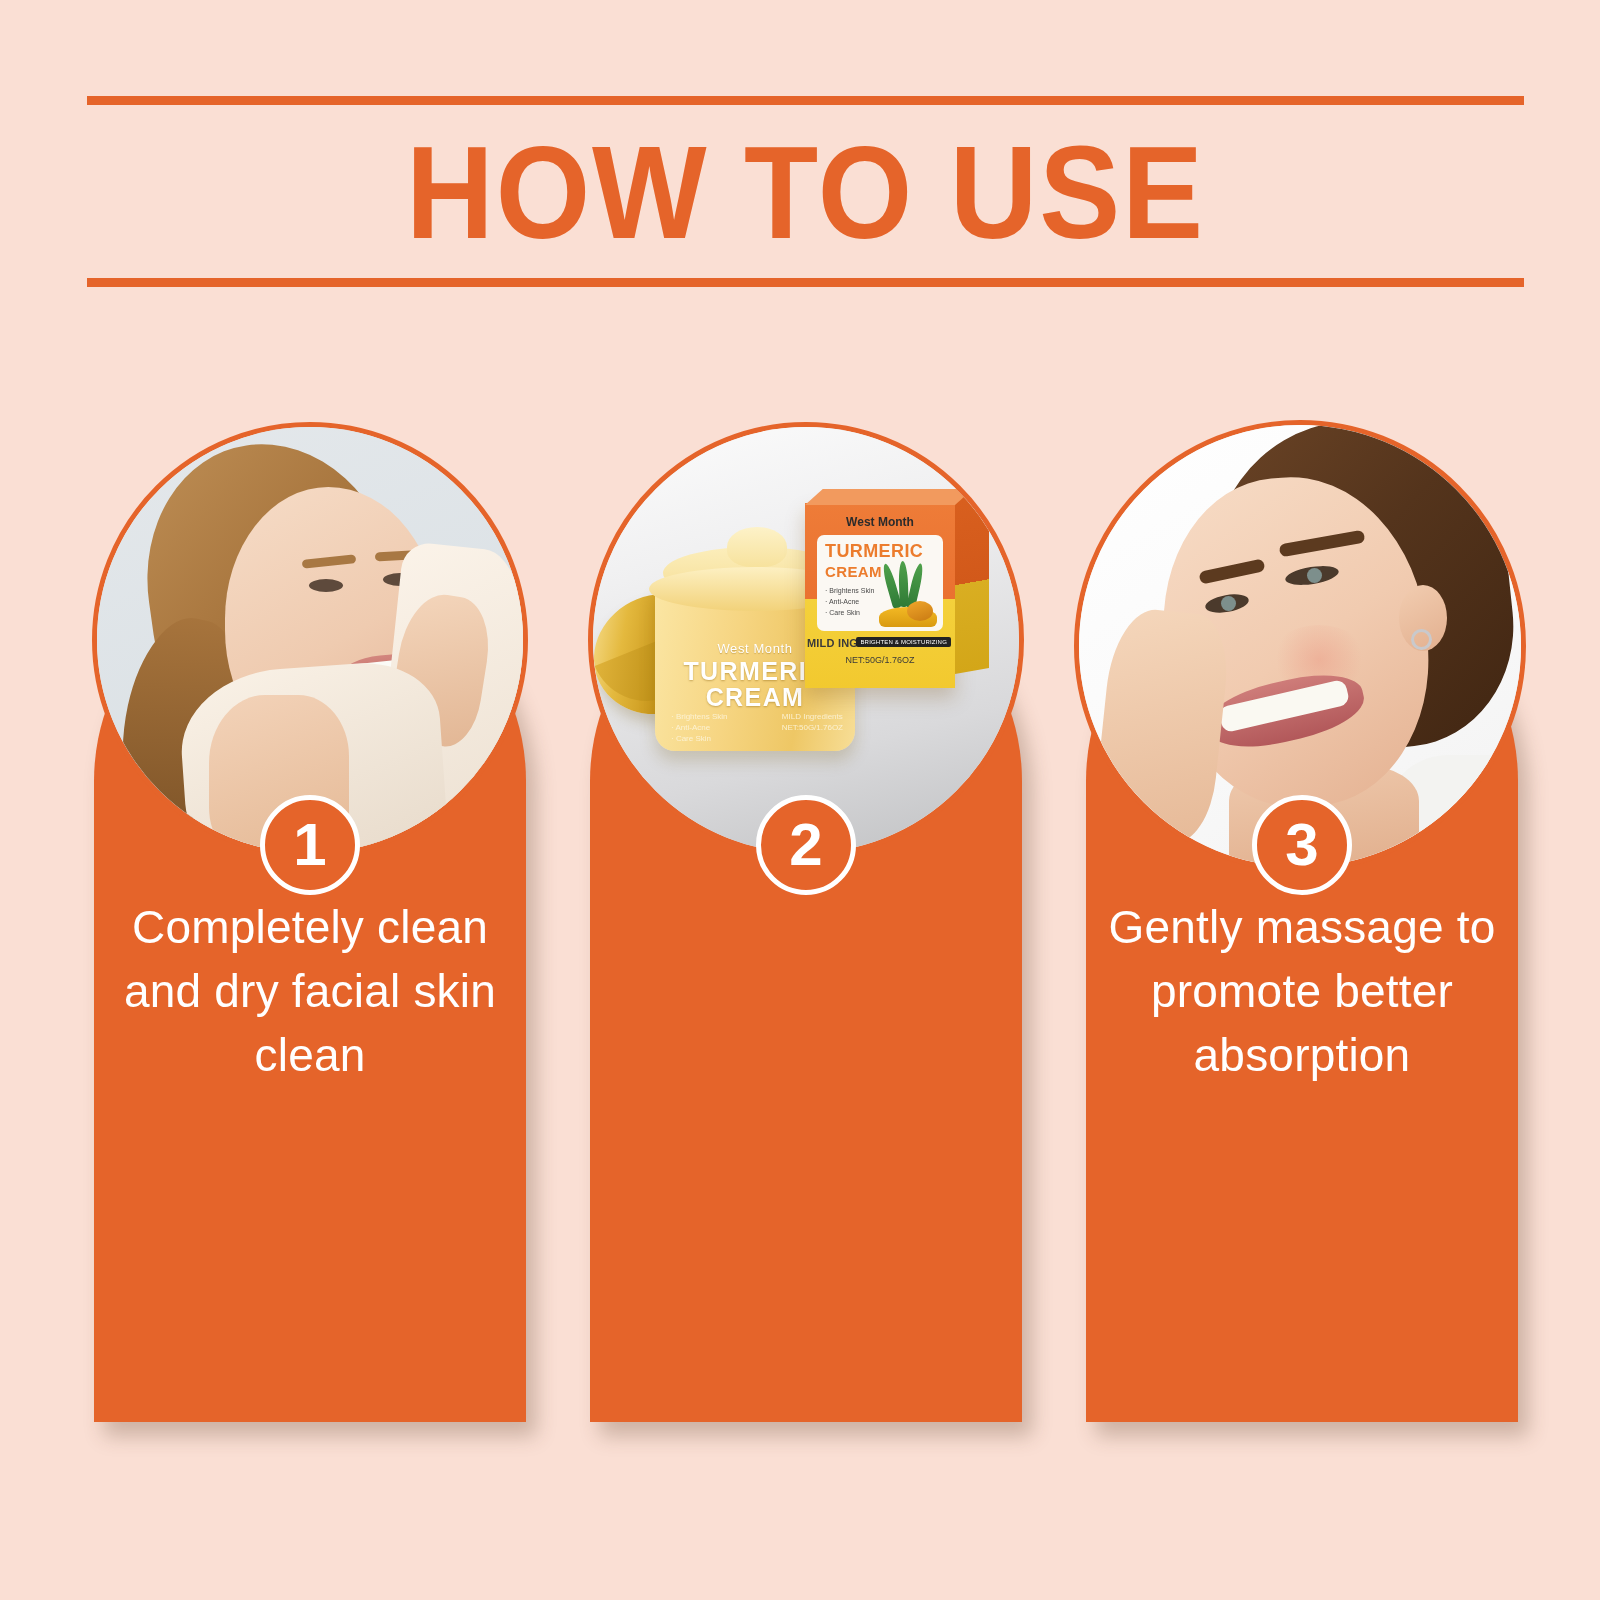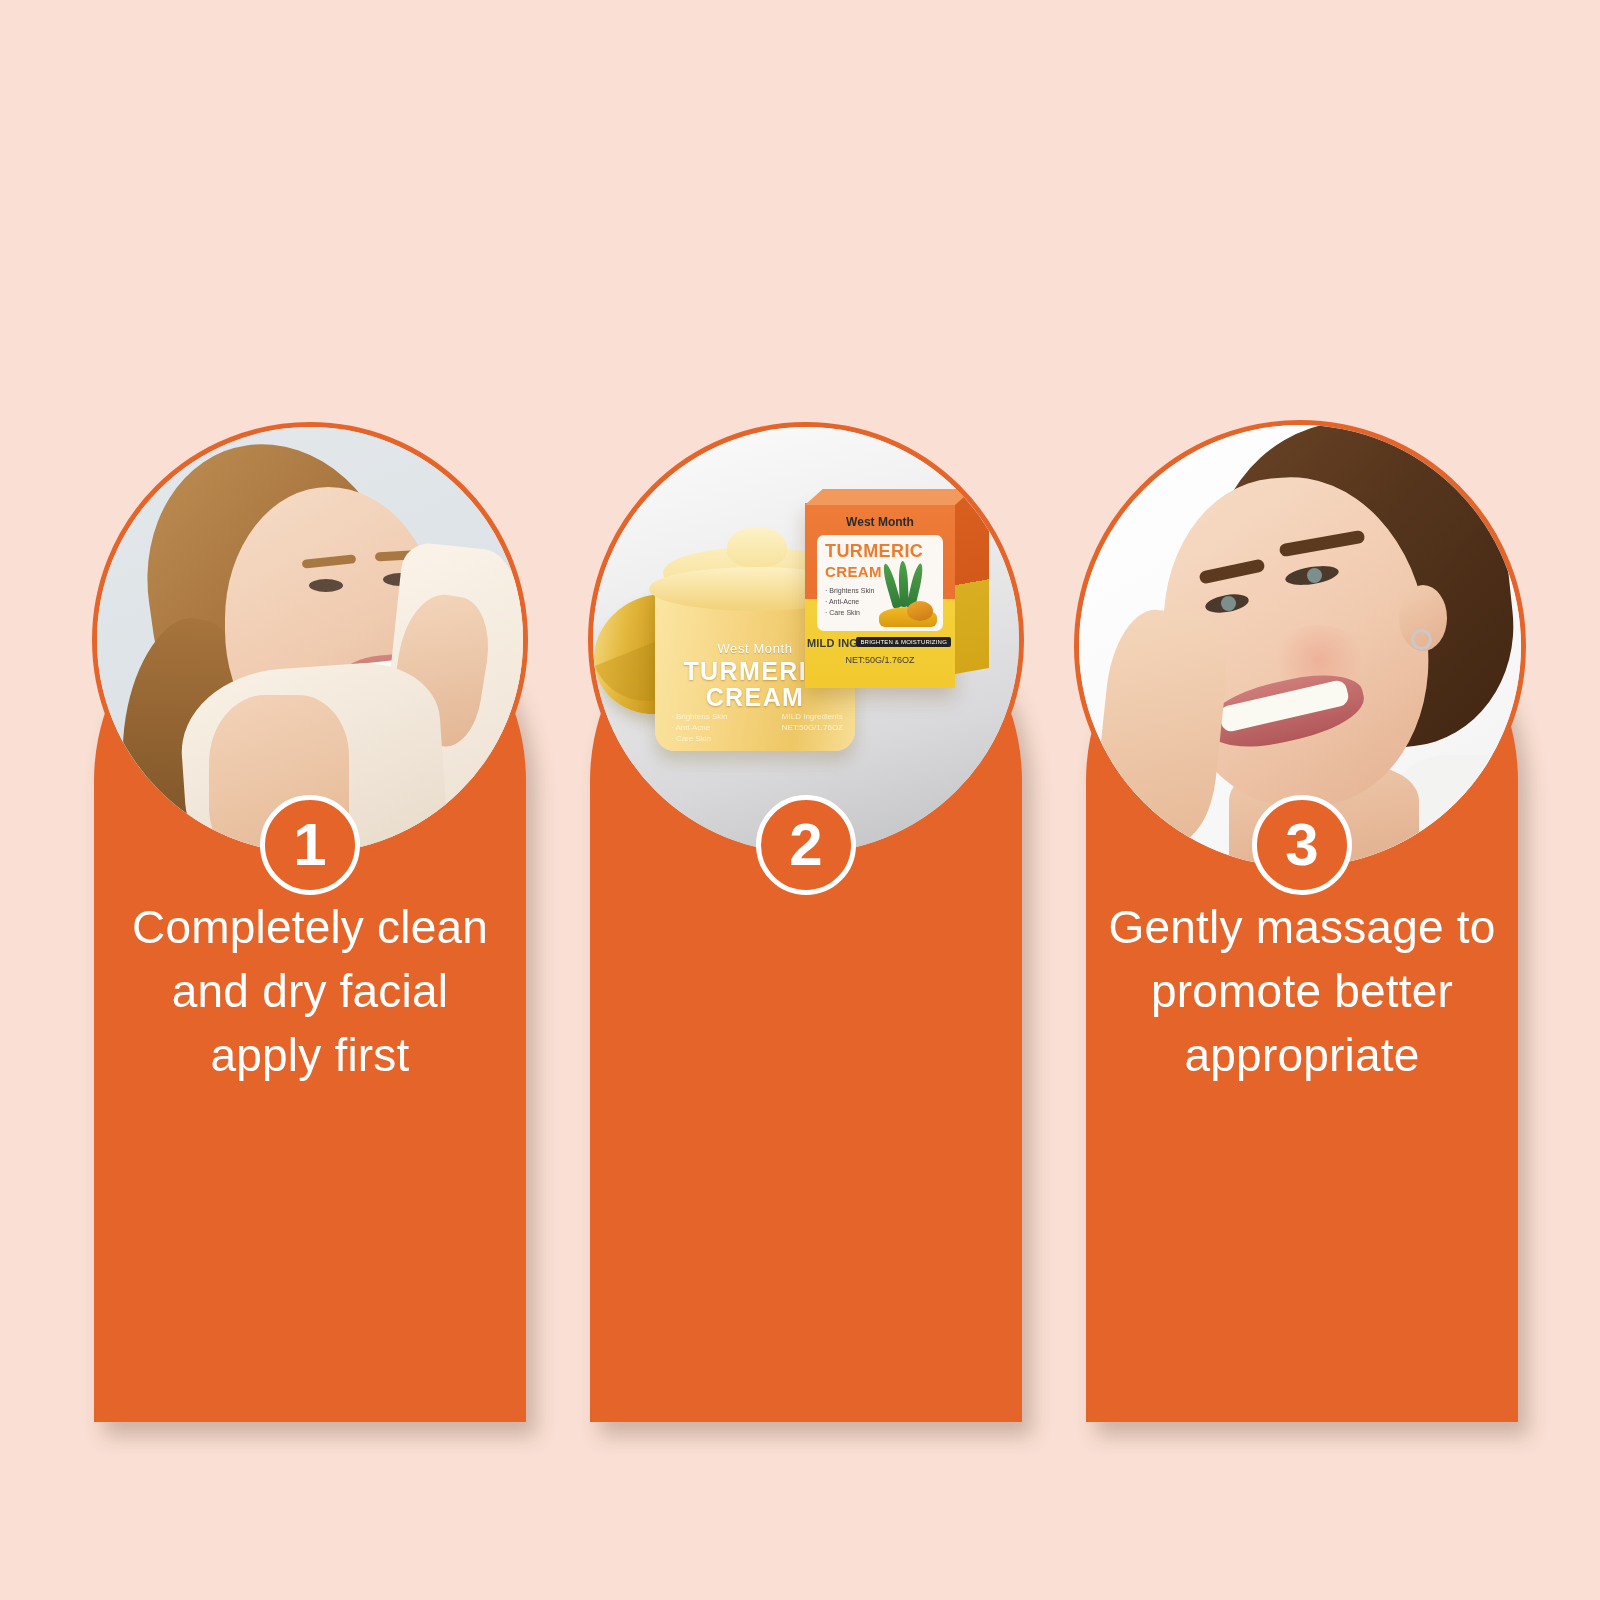--- a/index.html
+++ b/index.html
@@ -190,20 +190,25 @@
     letter-spacing:.2px;
   }
   .card.c2 .caption{top:298px;}
   .card.c3 .caption{top:330px;}
 </style>
 </head>
 <body>
 
 <div class="page">
 
+  <div class="header">
+    <div class="rule"></div>
+    <div class="title">HOW TO USE</div>
+    <div class="rule"></div>
+  </div>
 
   <div class="cards">
 
     <div class="card c1">
       <div class="media">
         <div class="ph1">
           <div class="hair"></div>
             <div class="pony"></div>
           <div class="face"></div>
           <div class="brow b1"></div>
@@ -214,21 +219,21 @@
             <div class="teeth"></div>
           <div class="shoulder"></div>
             <div class="strap"></div>
           <div class="towelR"></div>
             <div class="handR"></div>
           <div class="towelB"></div>
             <div class="handL"></div>
         </div>
       </div>
       <div class="badgeNum">1</div>
-      <div class="caption">Completely clean and dry facial apply first</div>
+      <div class="caption">Completely clean and dry facial skin clean</div>
     </div>
 
     <div class="card c2">
       <div class="media">
         <div class="ph2">
 
           <div class="lid">
               <div class="side"></div>
             </div>
 
@@ -297,17 +302,17 @@
             <div class="eye e2"></div>
           <div class="iris i1"></div>
             <div class="iris i2"></div>
           <div class="cheek"></div>
           <div class="lip"></div>
             <div class="teeth"></div>
           <div class="hand"></div>
         </div>
       </div>
       <div class="badgeNum">3</div>
-      <div class="caption">Gently massage to promote better appropriate</div>
+      <div class="caption">Gently massage to promote better absorption</div>
     </div>
 
   </div>
 </div>
 
 </body></html>

